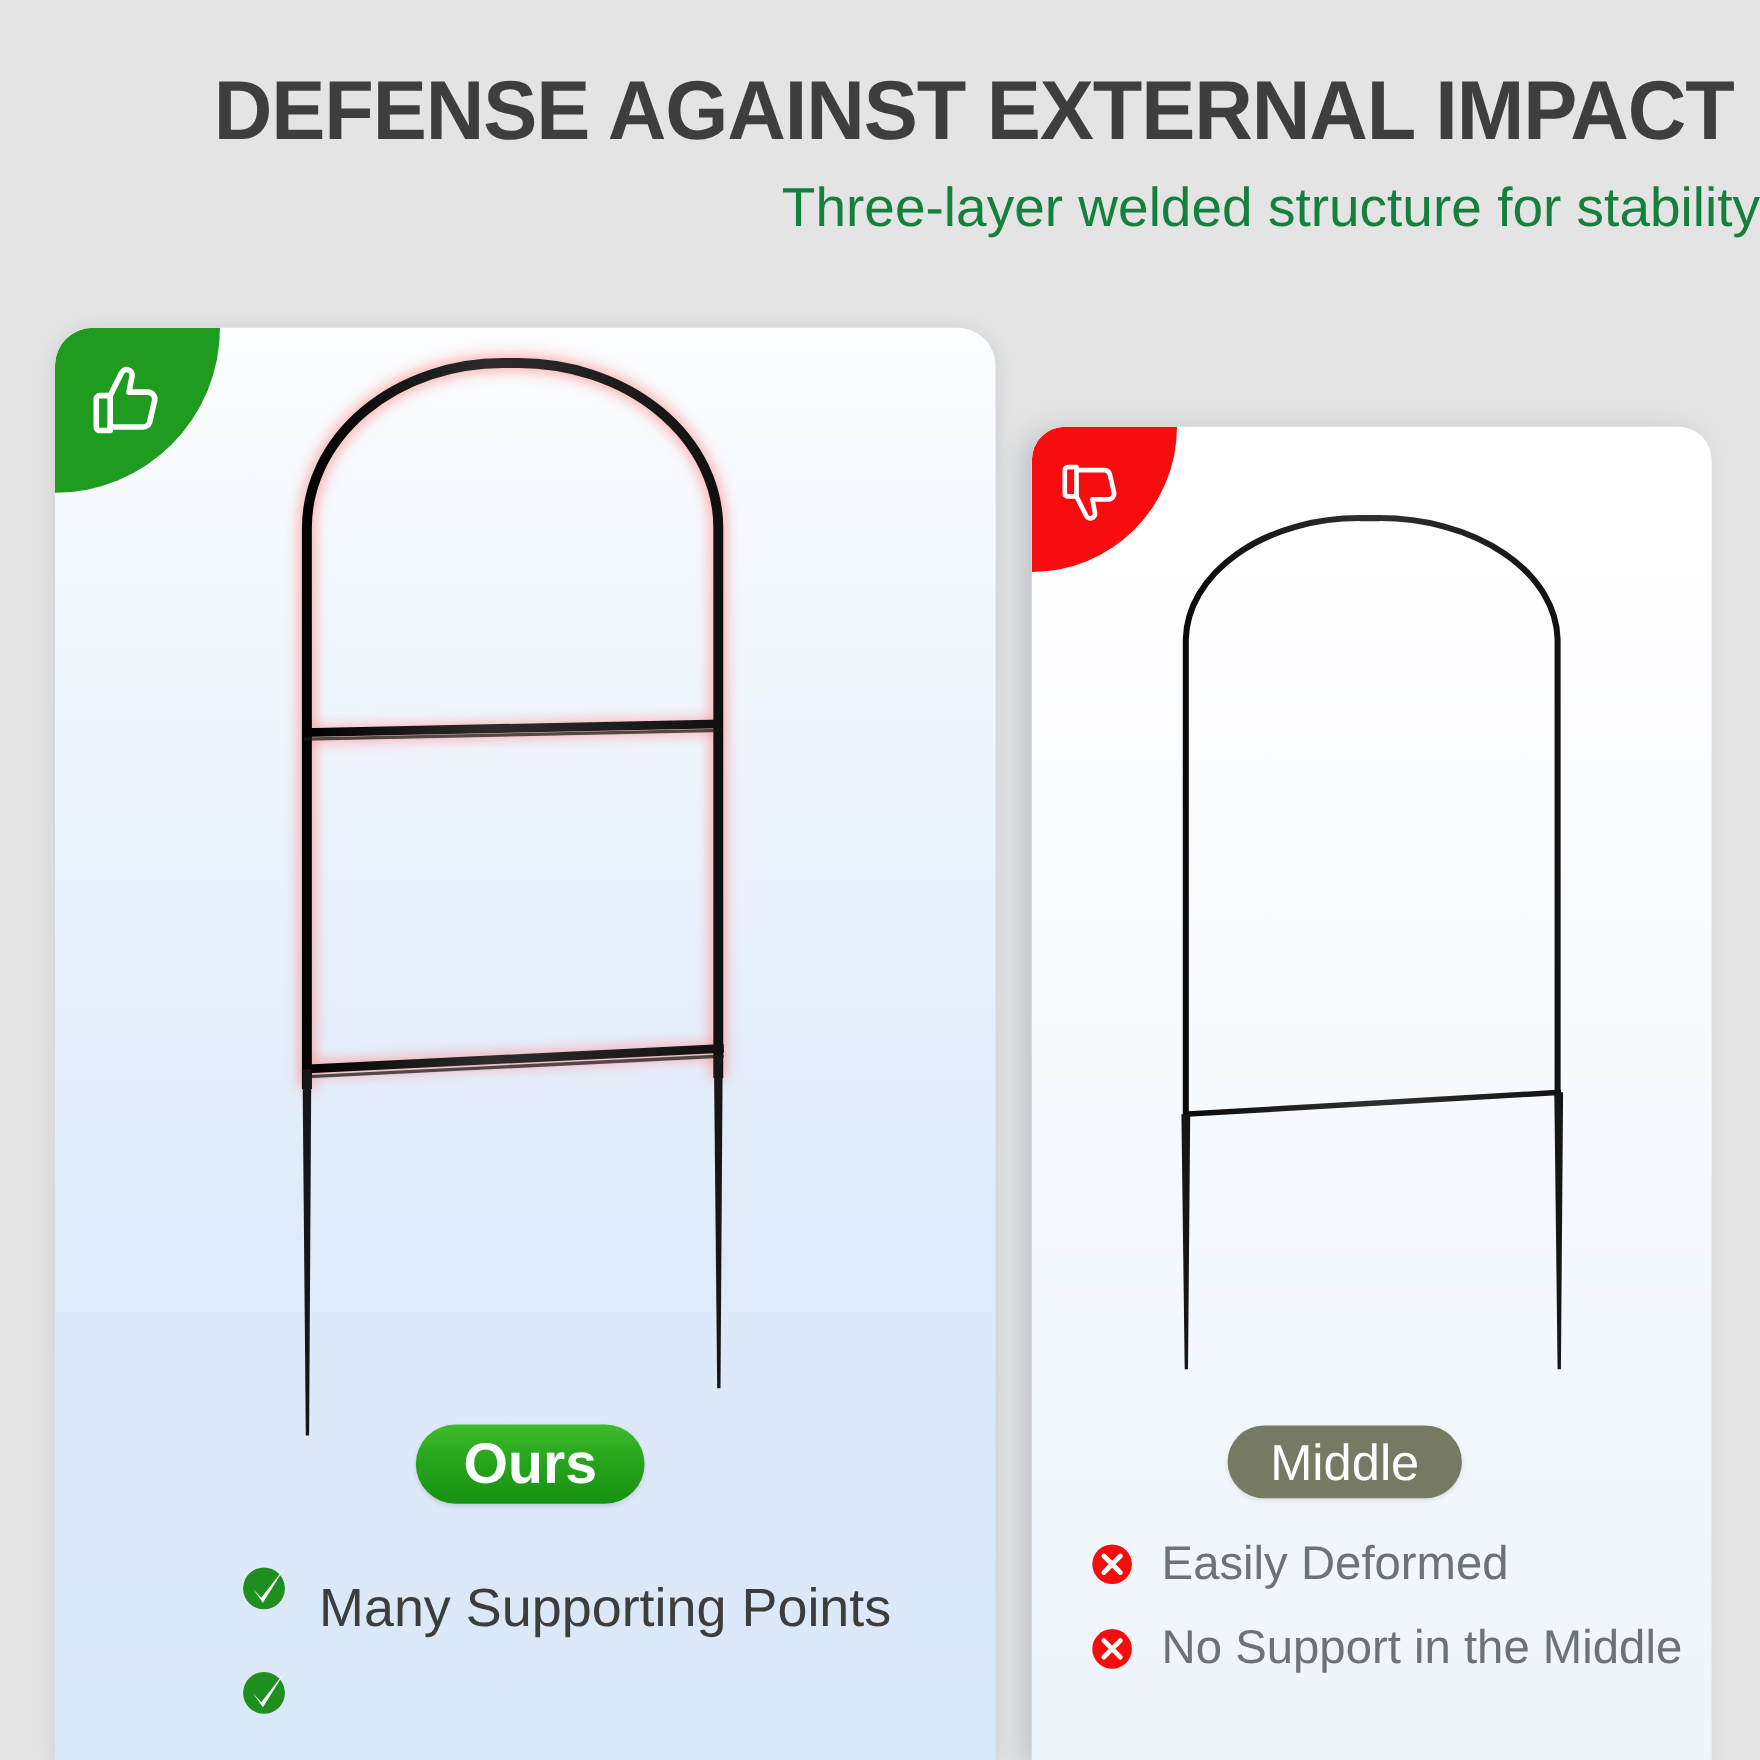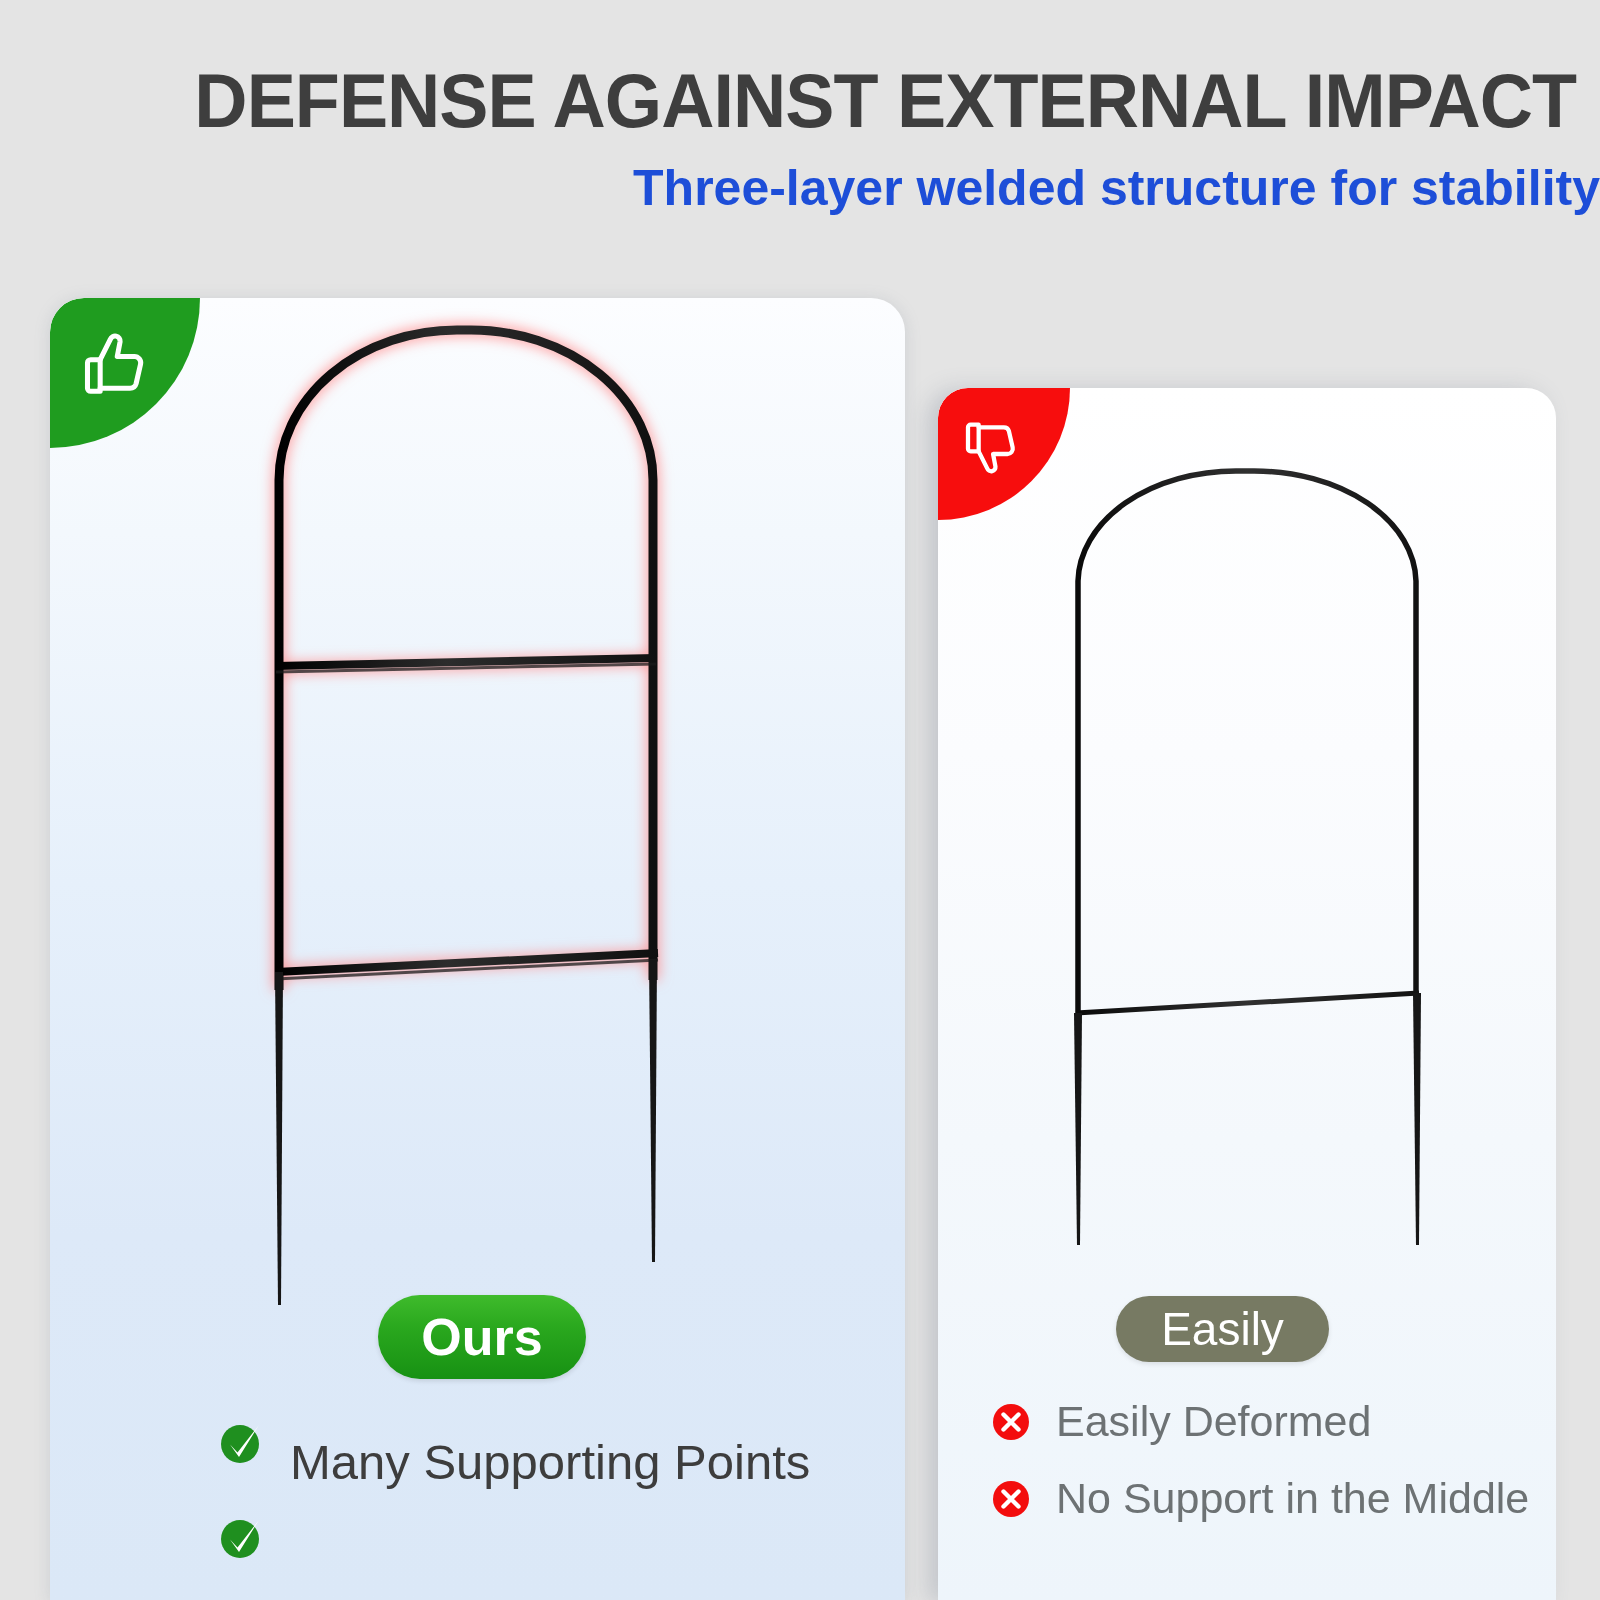--- a/index.html
+++ b/index.html
@@ -19,22 +19,22 @@
     font-weight:bold;
     letter-spacing:-1px;
     color:#3e3e3e;
     line-height:1.02;
     transform:scaleX(0.97);
     white-space:nowrap;
   }
   .subtitle {
     margin-top:22px;
     font-size:50px;
-    font-weight:700;
-    color:#1d4ed8;
+    font-weight:400;
+    color:#15803d;
     line-height:1.05;
     white-space:nowrap;
   }
 
   
   .card { position:absolute; overflow:hidden; }
 
   .card-ours {
     left:50px; top:298px; width:855px; height:1302px;
     border-radius:34px 34px 0 0;
@@ -71,21 +71,21 @@
   
   .pill {
     position:absolute; z-index:7;
     display:flex; align-items:center; justify-content:center;
     border-radius:999px;
     color:#ffffff;
     font-weight:bold;
     white-space:nowrap;
   }
   .pill-ours {
-    left:378px; top:1295px; width:208px; height:84px;
+    left:378px; top:1295px; width:208px; height:72px;
     font-size:52px;
     background:linear-gradient(180deg,#3fbb2c 0%,#2aa81e 38%,#179113 100%);
     box-shadow:0 2px 5px rgba(0,0,0,0.12);
   }
   .pill-others {
     left:1116px; top:1296px; width:213px; height:66px;
     font-size:46px;
     font-weight:400;
     background:#777a63;
     box-shadow:0 2px 5px rgba(0,0,0,0.10);
@@ -231,21 +231,21 @@
       <path d="M38 560 L38 126 A158 112 0 0 1 196 16 L214 16 A162 112 0 0 1 376 126 L376 542" stroke="url(#wireT)" stroke-width="5.5" fill="none"></path>
 
       <path d="M36 558 L379 538" stroke="url(#wireT)" stroke-width="5"></path>
 
       <path d="M34 558 L42 558 L40 790 L37 790 Z" fill="#161616"></path>
       <path d="M373 538 L381 538 L379 790 L376 790 Z" fill="#161616"></path>
     </svg>
   </div>
 
   <div class="pill pill-others">
-    <span>Easily</span>
+    <span>Middle</span>
   </div>
 
   <div class="bullets bullets-others">
     <div class="bullet">
       <span class="bullet-icon">
         <svg width="42" height="42" viewBox="0 0 42 42" fill="none">
           <circle cx="21" cy="21" r="18" fill="#f30d0d"></circle>
           <path d="M13.5 13.5 L28.5 28.5 M28.5 13.5 L13.5 28.5" stroke="#ffffff" stroke-width="4.4" stroke-linecap="round"></path>
         </svg>
       </span>

